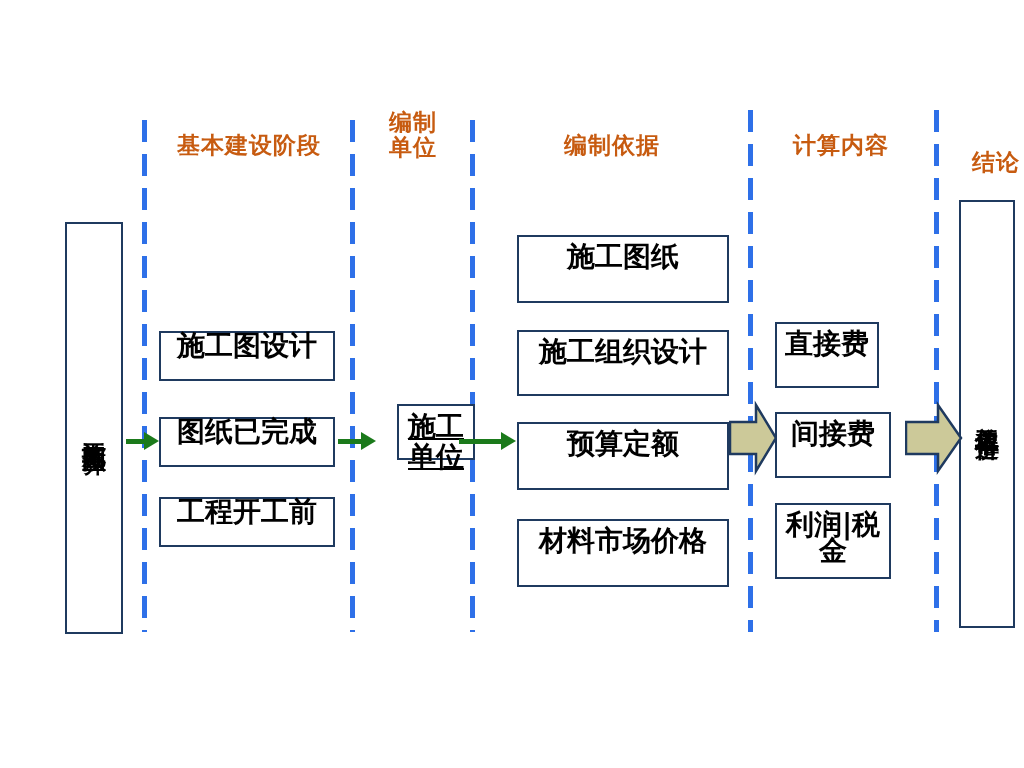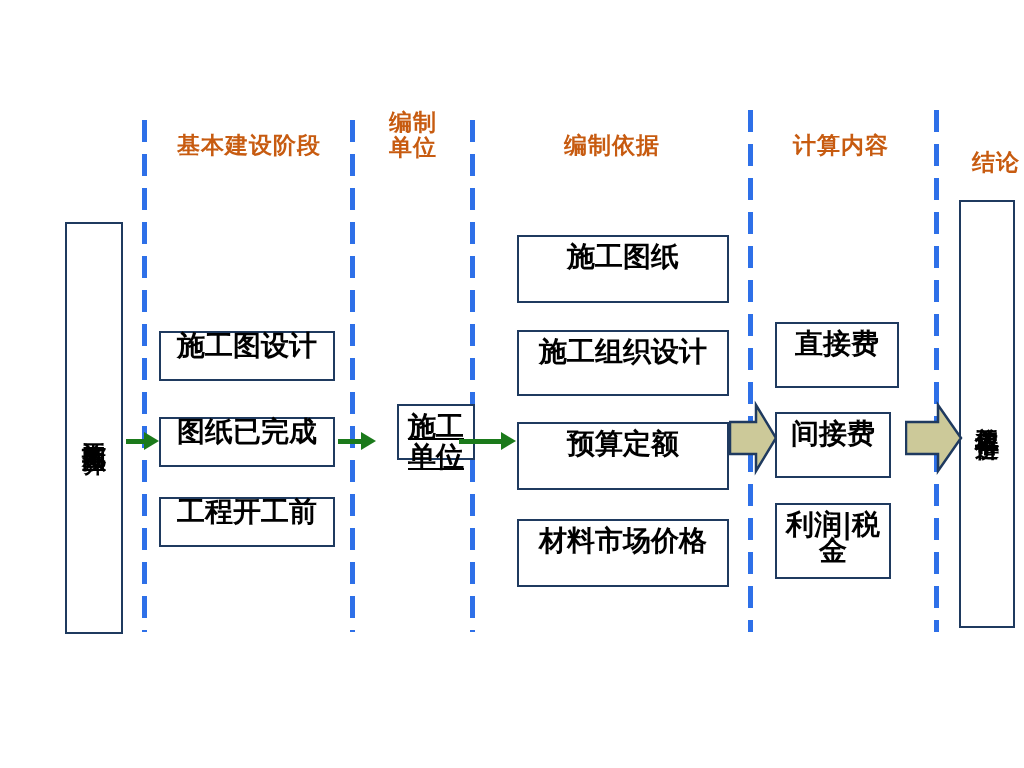--- a/index.html
+++ b/index.html
@@ -142,21 +142,21 @@
   <div class="box h tall" style="left:474px; top:330px; width:212px; height:66px;">
     <span class="box-label">施工组织设计</span>
   </div>
   <div class="box h tall" style="left:474px; top:422px; width:212px; height:68px;">
     <span class="box-label">预算定额</span>
   </div>
   <div class="box h tall" style="left:474px; top:519px; width:212px; height:68px;">
     <span class="box-label">材料市场价格</span>
   </div>
 
-  <div class="box h tall" style="left:732px; top:322px; width:124px; height:66px;">
+  <div class="box h tall" style="left:732px; top:322px; width:104px; height:66px;">
     <span class="box-label">直接费</span>
   </div>
   <div class="box h tall" style="left:732px; top:412px; width:116px; height:66px;">
     <span class="box-label">间接费</span>
   </div>
   <div class="box h tall" style="left:732px; top:503px; width:116px; height:76px;">
     <span class="box-label">利润|税
 金</span>
   </div>
 

